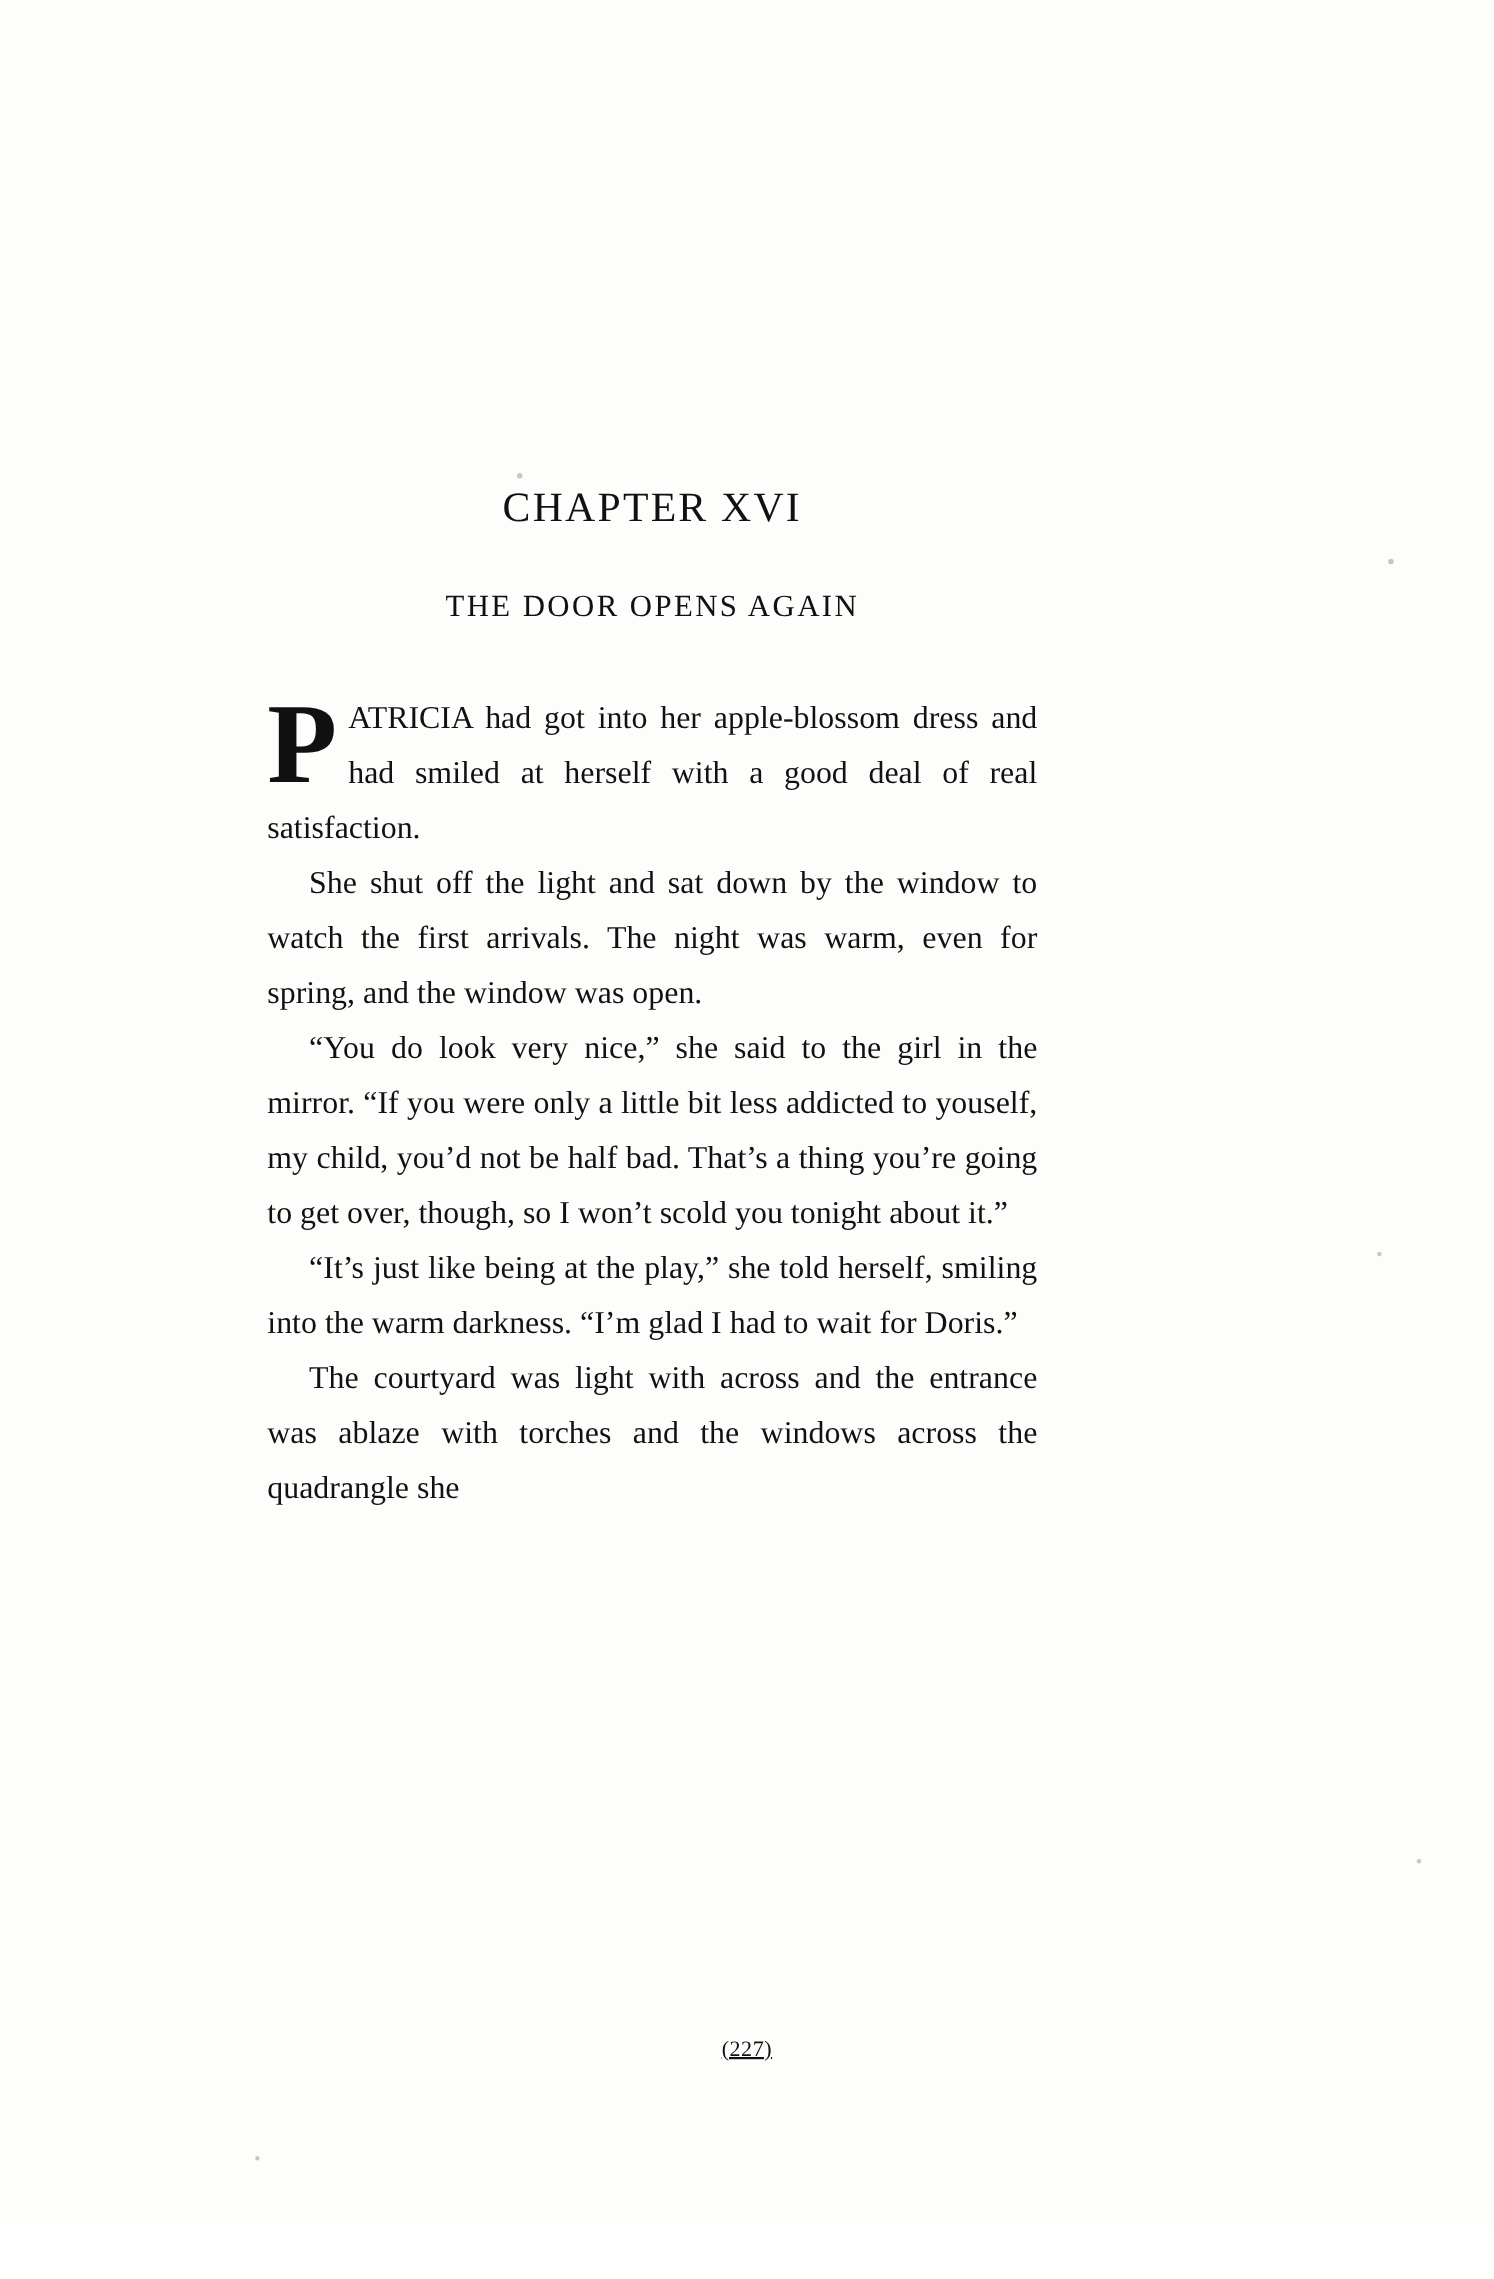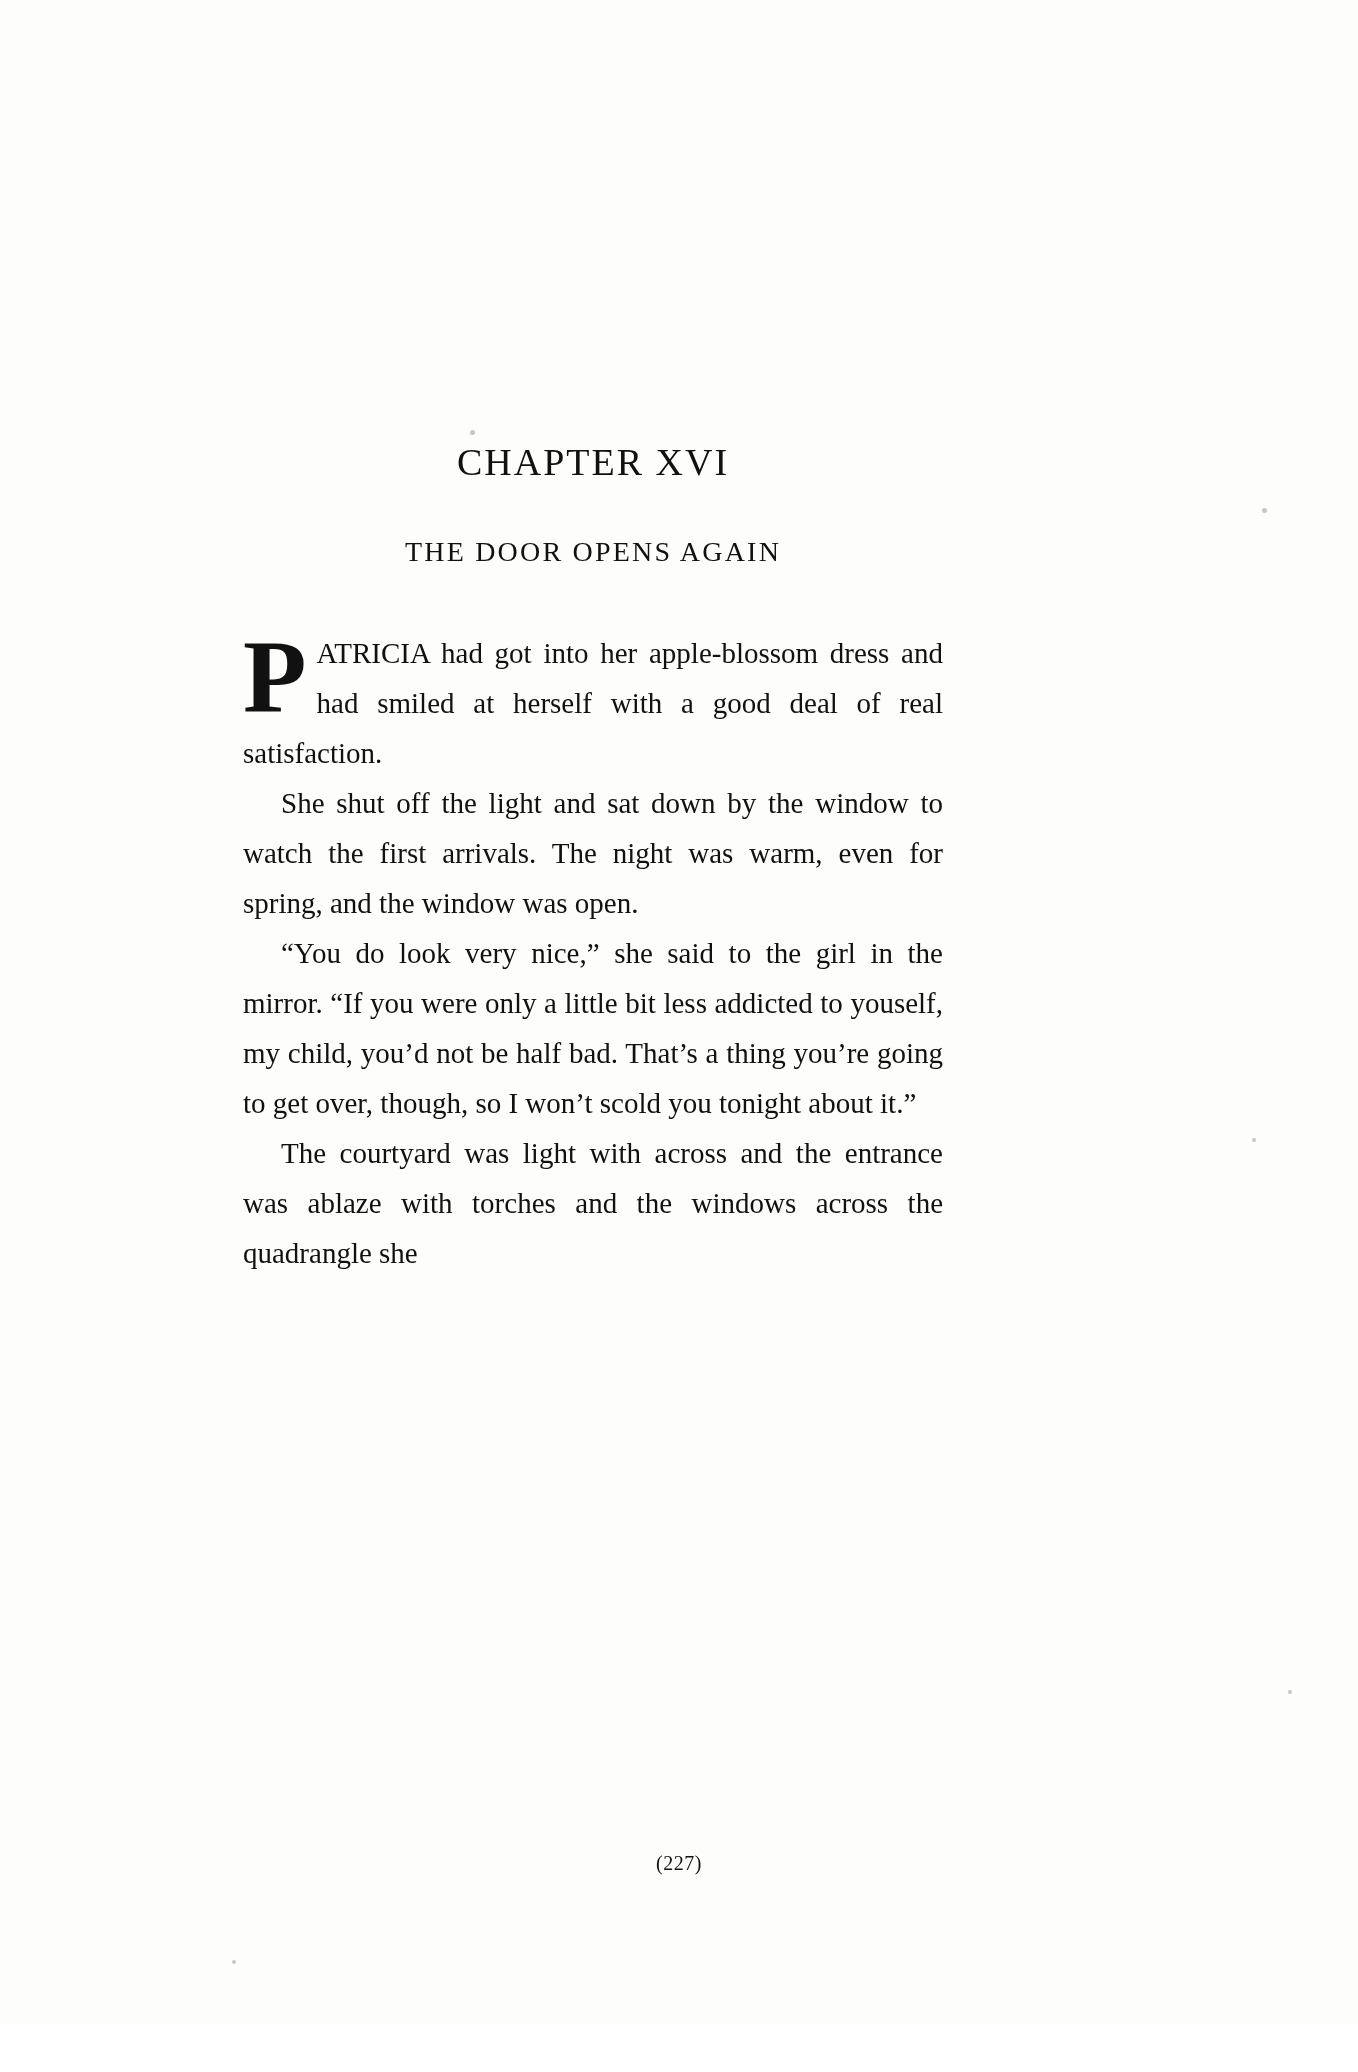--- a/index.html
+++ b/index.html
@@ -64,20 +64,21 @@
     font-weight: 700;
   }
   .folio {
     position: absolute;
     left: 0;
     right: 0;
     top: 1852px;
     text-align: center;
     font-size: 20px;
     letter-spacing: 0.5px;
+    text-decoration: underline;
   }
   .speck {
     position: absolute;
     background: #c9c6bd;
     border-radius: 50%;
   }
 </style>
 </head>
 <body>
 
@@ -94,20 +95,21 @@
     <h1 class="chapter-title">CHAPTER XVI</h1>
 
     <h2 class="chapter-subtitle">THE DOOR OPENS AGAIN</h2>
 
     <p class="body first"><span class="dropcap">P</span><span>ATRICIA had got into her apple-blossom dress and had smiled at herself with a good deal of real satisfaction.</span></p>
 
     <p class="body">She shut off the light and sat down by the window to watch the first arrivals. The night was warm, even for spring, and the window was open.</p>
 
     <p class="body">“You do look very nice,” she said to the girl in the mirror.  “If you were only a little bit less addicted to youself, my child, you’d not be half bad.  That’s a thing you’re going to get over, though, so I won’t scold you tonight about it.”</p>
 
+    <p class="body">“It’s just like being at the play,” she told herself, smiling into the warm darkness.  “I’m glad I had to wait for Doris.”</p>
 
     <p class="body">The courtyard was light with across and the entrance was ablaze with torches and the windows across the quadrangle she</p>
 
   </div>
 
   <div class="folio">(227)</div>
 
 </div>
 
 </body></html>

